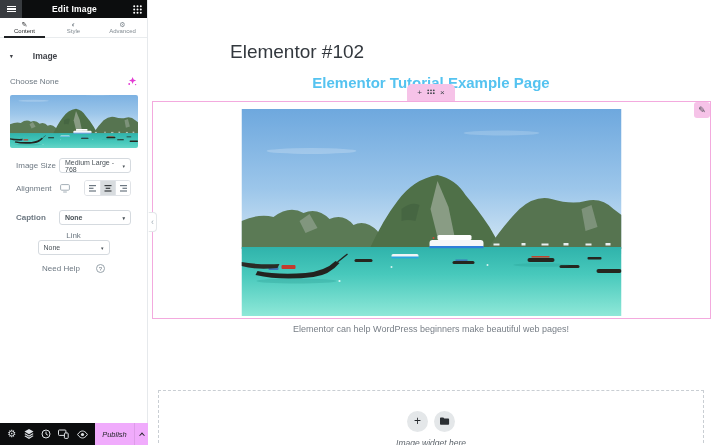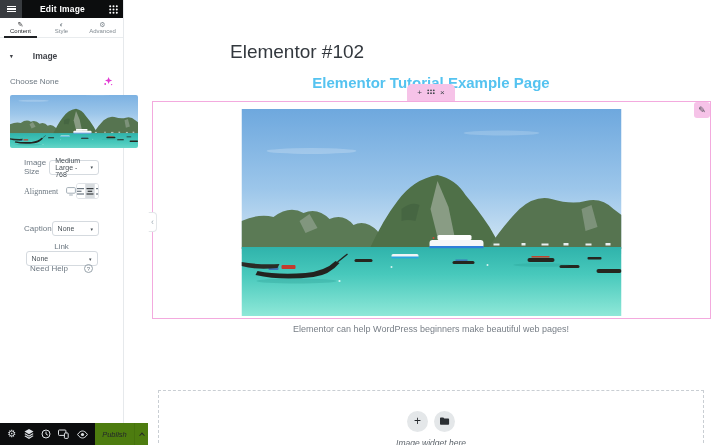--- a/index.html
+++ b/index.html
@@ -1,57 +1,57 @@
 <!DOCTYPE html>
 <html><head>
 <meta charset="utf-8">
 <style>
   * { margin:0; padding:0; box-sizing:border-box; }
   html,body { width:713px; height:445px; }
   body { position:relative; font-family:"Liberation Sans",sans-serif; background:#fff; overflow:hidden; }
 
   
-  .sidebar { position:absolute; left:0; top:0; width:124px; height:445px; background:#fff; border-right:1px solid #e6e9ec; z-index:5; }
+  .sidebar { position:absolute; left:0; top:0; width:148px; height:445px; background:#fff; border-right:1px solid #e6e9ec; z-index:5; }
   .panel-header { height:18px; background:#0c0d0e; display:flex; align-items:center; }
   .hamburger-btn { width:22px; height:18px; background:#383b3f; display:flex; flex-direction:column; justify-content:center; align-items:center; gap:1.5px; cursor:pointer; }
   .hamburger-btn i { display:block; width:9px; height:1.3px; background:#fff; }
   .panel-title { flex:1; color:#fff; font-size:8.5px; font-weight:bold; text-align:center; letter-spacing:.2px; }
   .apps-btn { width:20px; height:18px; display:flex; align-items:center; justify-content:center; cursor:pointer; }
 
   .tabs { display:flex; height:20px; border-bottom:1px solid #e9ecee; }
   .tab { flex:1; display:flex; flex-direction:column; align-items:center; justify-content:center; font-size:6px; color:#818a91; position:relative; cursor:pointer; }
   .tab .t-icon { font-size:7px; line-height:1.1; }
   .tab.active { color:#1f2124; }
   .tab.active::after { content:""; position:absolute; bottom:-1px; left:4px; right:4px; height:2px; background:#1f2124; }
 
   .section-head { padding:13px 10px 0; font-size:8.5px; font-weight:bold; color:#404349; display:flex; align-items:center; gap:20px; }
   .section-head .caret { font-size:5.5px; color:#404349; }
   .choose-row { display:flex; justify-content:space-between; align-items:center; margin-top:15px; padding:0 10px; height:10px; }
   .lbl { font-size:8px; color:#6d7882; }
   .thumb { margin:9px 10px 0; width:128px; height:53px; border-radius:2px; overflow:hidden; display:block; cursor:pointer; }
 
-  .field { display:flex; justify-content:space-between; align-items:center; padding:0 24px; }
-  .f1 { margin-top:10px; } .f2 { margin-top:7px; } .f3 { margin-top:22px; } .f4 { margin-top:6px;flex-direction:column; }
+  .field { display:flex; justify-content:space-between; align-items:center; padding:0 16px; }
+  .f1 { margin-top:10px; } .f2 { margin-top:7px; } .f3 { margin-top:14px;font-weight:bold; } .f4 { margin-top:6px;flex-direction:column; }
   .select { width:72px; height:15px; border:1px solid #d5dadf; border-radius:3px; background:#fff; font-size:7px; color:#495157; display:flex; align-items:center; padding:0 5px; cursor:pointer; }
   .select .sel-caret { margin-left:auto; font-size:5px; color:#495157; }
-  .lbl-wrap { display:flex; align-items:flex-end; gap:8px;font-family:Liberation Serif, serif; }
+  .lbl-wrap { display:flex; align-items:flex-end; gap:8px; }
   .align-group { display:flex; border:1px solid #e0e3e7; border-radius:3px; overflow:hidden; }
   .align-btn { width:15px; height:14px; display:flex; align-items:center; justify-content:center; background:#fff; border-left:1px solid #e0e3e7; cursor:pointer; }
   .align-btn:first-child { border-left:none; }
   .align-btn.active { background:#d8dcdf; }
 
   .need-help { position:absolute; left:0; right:0; top:264px; display:flex; justify-content:center; align-items:center; gap:16px; font-size:8px; color:#6d7882; cursor:pointer; }
   .q-circle { width:9px; height:9px; border:1px solid #98a3ab; border-radius:50%; font-size:6px; display:flex; align-items:center; justify-content:center; color:#6d7882; }
 
   .collapse-tab { position:absolute; left:148px; top:212px; width:9px; height:20px; background:#fff; border:1px solid #e3e6e9; border-left:1px solid #fff; border-radius:0 4px 4px 0; display:flex; align-items:center; justify-content:center; color:#a4afb7; font-size:9px; z-index:6; cursor:pointer; }
 
   .footer-bar { position:absolute; left:0; bottom:0; width:148px; height:22px; background:#0c0d0e; display:flex; align-items:center; z-index:7; }
   .footer-icons { display:flex; flex:1; justify-content:space-evenly; align-items:center; height:100%; }
   .f-icon { display:flex; align-items:center; justify-content:center; cursor:pointer; color:#dfe3e6; font-size:10px; line-height:1; }
-  .publish-btn { width:53px; height:22px; background:#4d7c0f; display:flex; align-items:center; cursor:pointer;font-style:italic; }
+  .publish-btn { width:53px; height:22px; background:#f0abfc; display:flex; align-items:center; cursor:pointer;font-style:italic; }
   .publish-btn .pub-lbl { flex:1; text-align:center; font-size:7.5px; color:#24262a; }
   .pub-chev-seg { width:14px; height:100%; border-left:1px solid rgba(0,0,0,.08); display:flex; align-items:center; justify-content:center; cursor:pointer; }
   .chev-up { width:4px; height:4px; border-left:1.3px solid #24262a; border-top:1.3px solid #24262a; transform:rotate(45deg) translate(1px,1px); }
 
   
   .canvas { position:absolute; left:149px; top:0; right:0; bottom:0; background:#fff;margin-top:31px; }
   .page-title { position:absolute; left:81px; top:10px; font-size:19px; color:#33383e; }
   .page-heading { position:absolute; left:0; right:0; top:43px; text-align:center; font-size:15px; font-weight:bold; color:#55c3f0; }
   .widget-handle { position:absolute; left:50%; top:53px; transform:translateX(-50%); width:48px; height:17px; background:#f6c3e8; border-radius:5px 5px 0 0; display:flex; align-items:center; justify-content:center; gap:5px; z-index:3; cursor:move; }
   .wh-btn { font-size:8px; color:#3f444b; line-height:1; cursor:pointer; }

